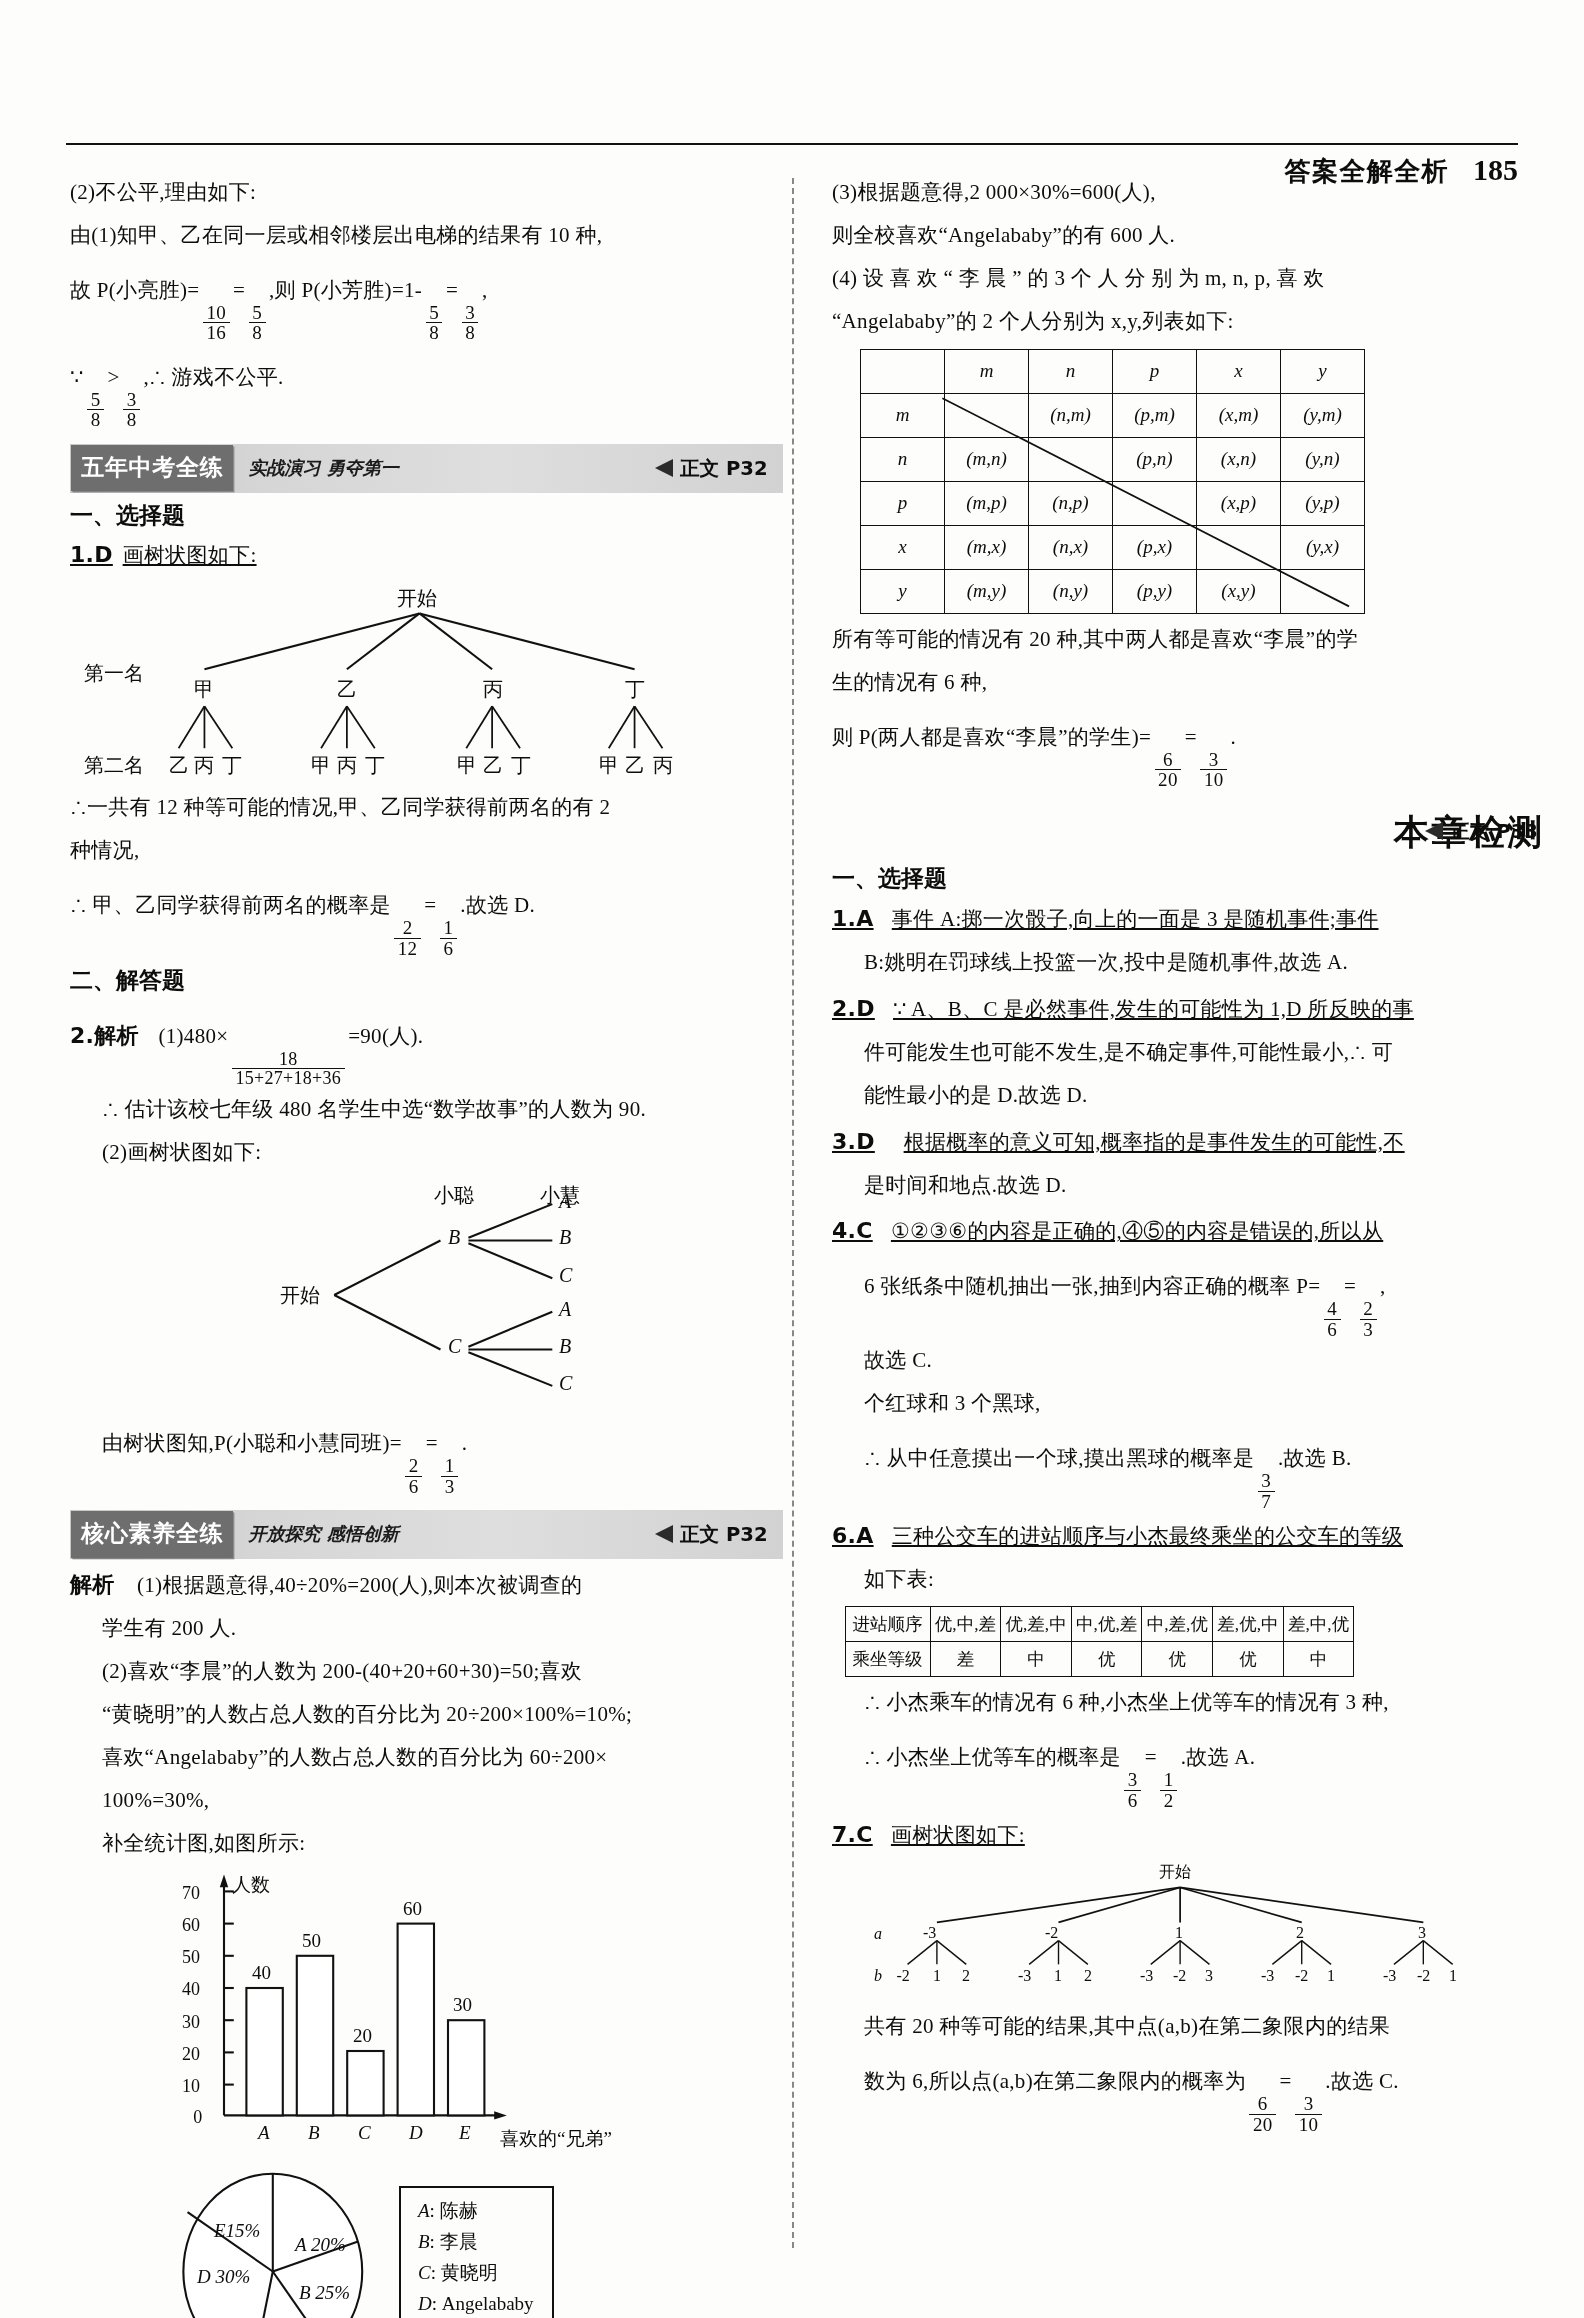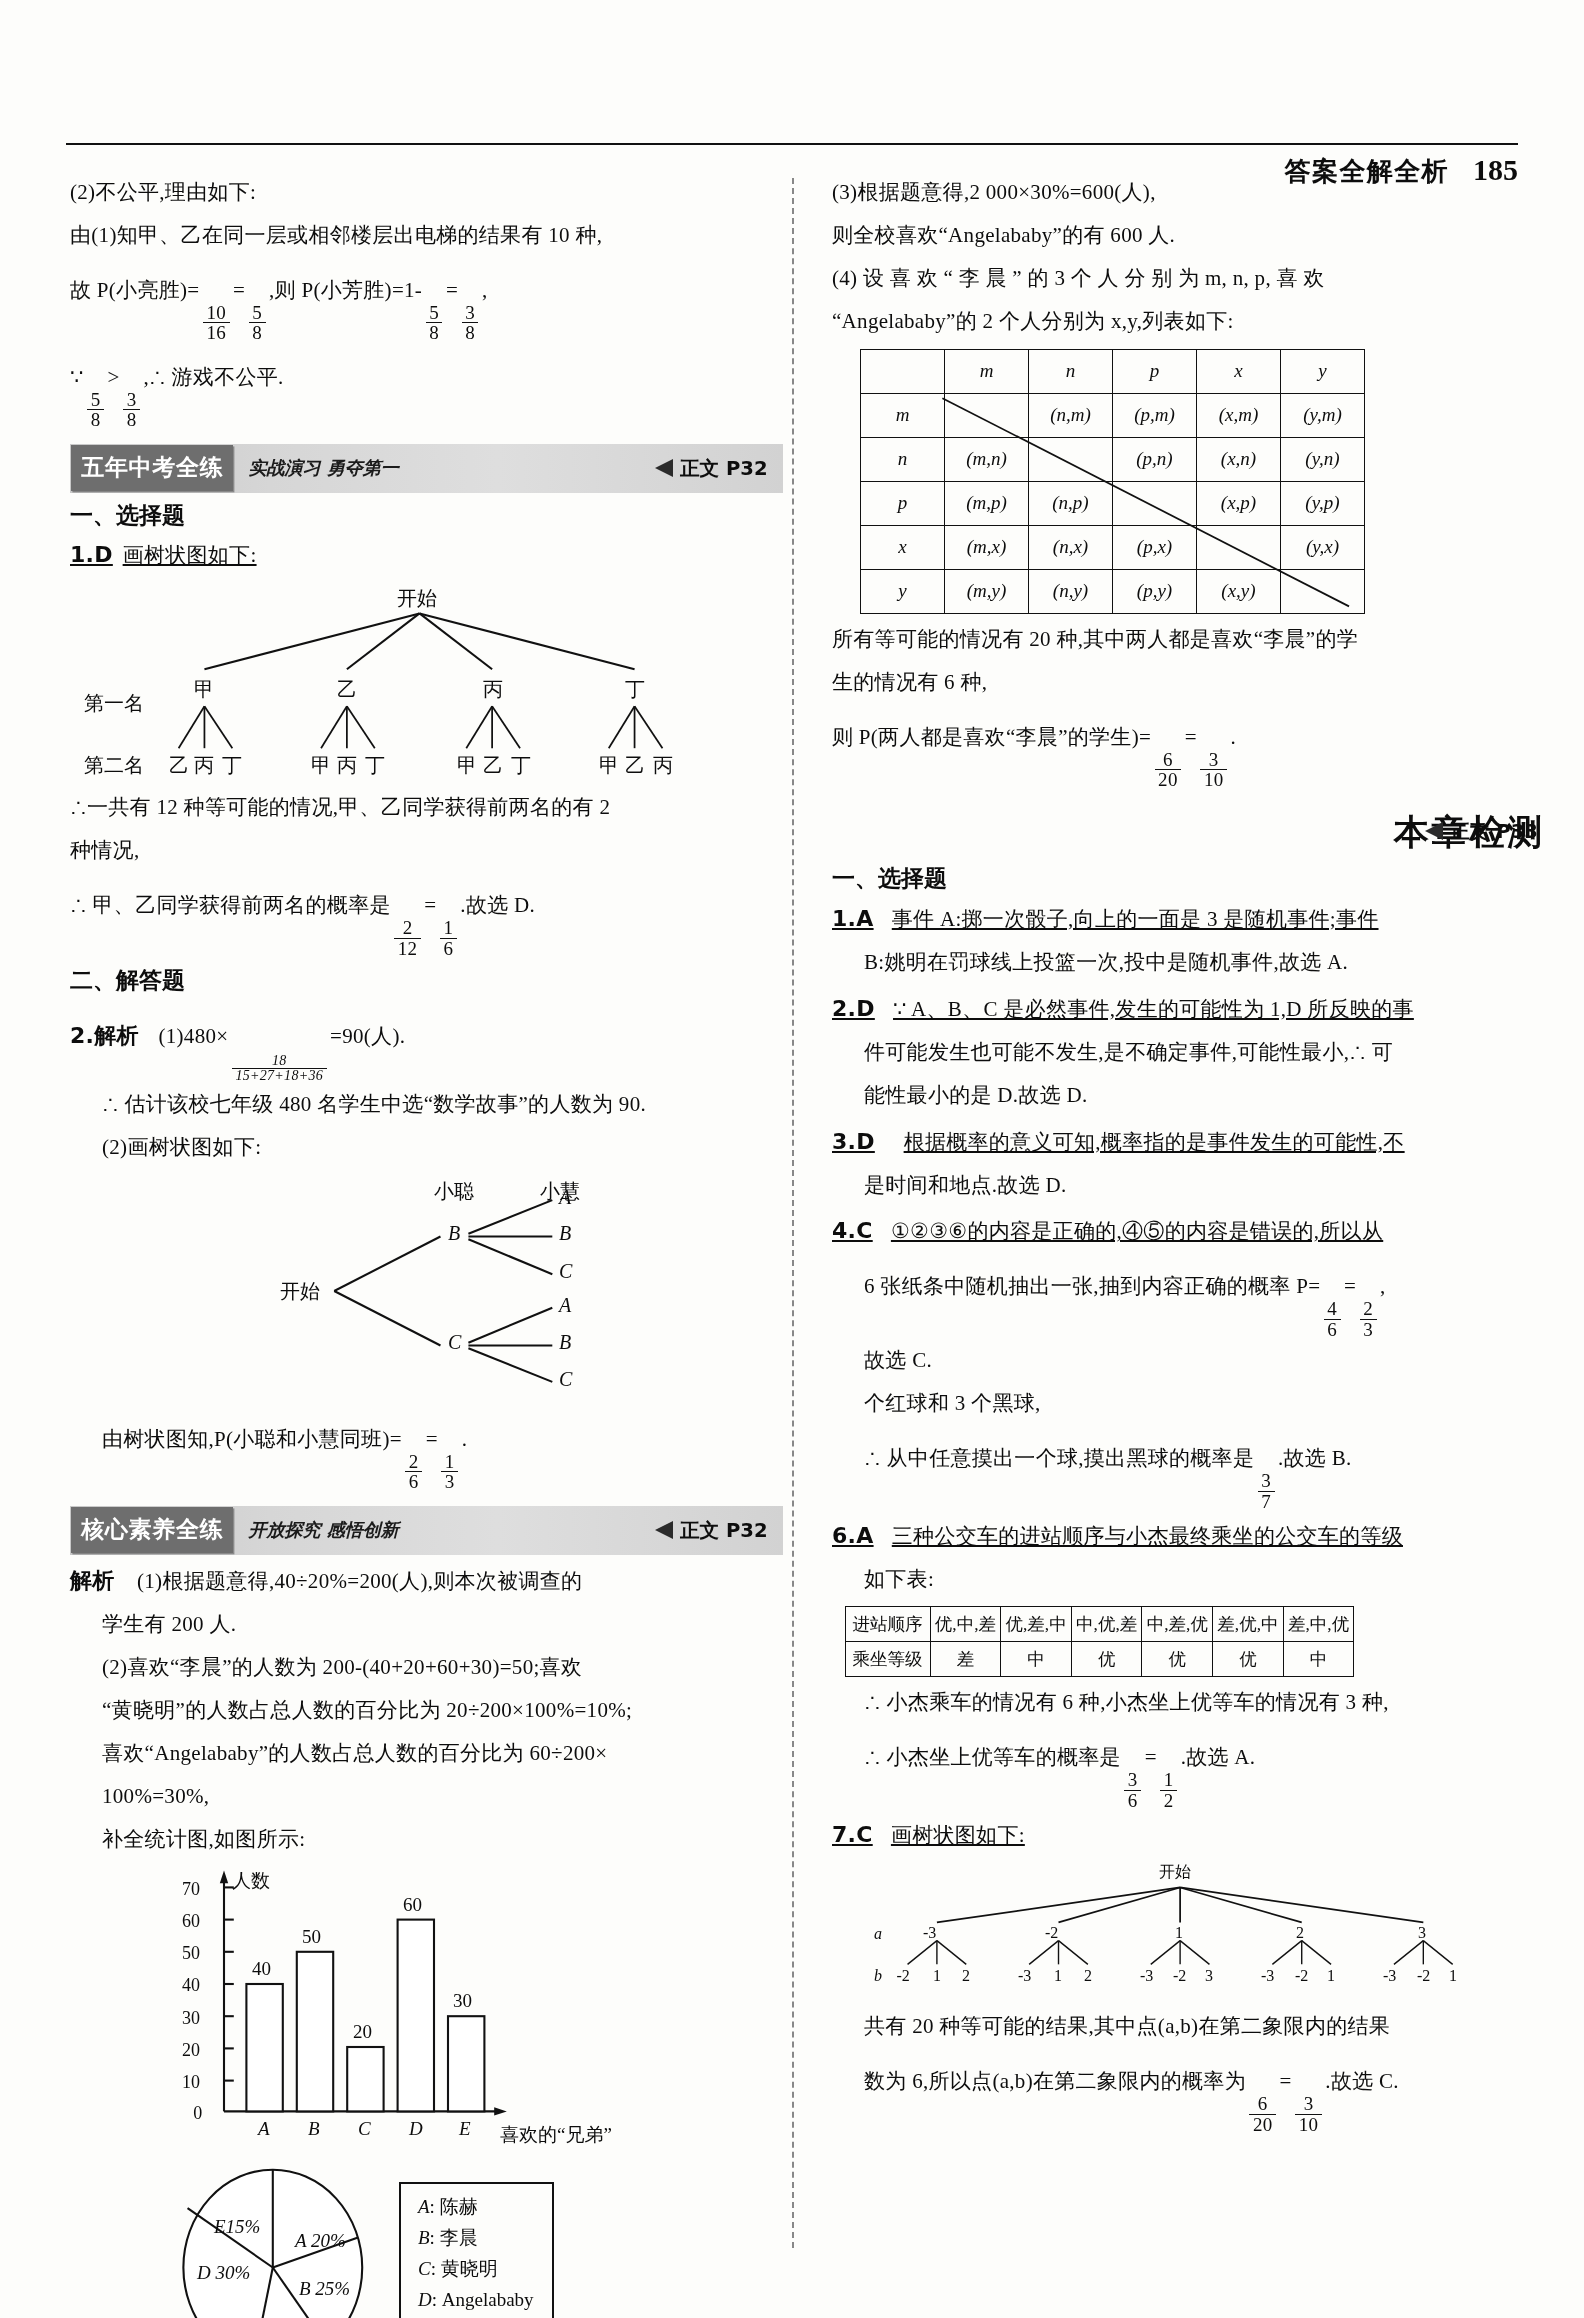--- a/index.html
+++ b/index.html
@@ -50,21 +50,21 @@
   .indent { padding-left:32px; }
   .it { font-style:italic; font-family:"Liberation Serif",serif; }
 
   
   .frac {
     display:inline-flex; flex-direction:column; align-items:center;
     vertical-align:-1.05em; margin:0 3.5px; line-height:1.02;
   }
   .frac .num { font-size:19px; padding:0 3.5px; }
   .frac .den { font-size:19px; padding:0 3.5px; border-top:1.4px solid #111; }
-  .frac.wide .num, .frac.wide .den { font-size:14px;font-style:italic; }
+  .frac.wide .num, .frac.wide .den { font-size:18px; }
 
   
   .banner {
     position:relative;
     height:49px; margin:14px 0 4.2px 0;
     display:flex; align-items:center;
     background:linear-gradient(90deg,#c9c9c9 0%,#d6d6d6 28%,#dedede 60%,#d2d2d2 100%);
   }
   .banner .tag {
     background:#6e6e6e;
@@ -264,21 +264,21 @@
             <line x1="396" y1="178" x2="436" y2="238"></line>
           <line x1="604" y1="178" x2="567" y2="238"></line>
             <line x1="604" y1="178" x2="604" y2="238"></line>
             <line x1="604" y1="178" x2="644" y2="238"></line>
           <line x1="808" y1="178" x2="771" y2="238"></line>
             <line x1="808" y1="178" x2="808" y2="238"></line>
             <line x1="808" y1="178" x2="848" y2="238"></line>
         </g>
       </svg>
       <span class="lbl" style="left:327px;top:3.5px">开始</span>
-      <span class="lbl" style="left:14px;top:108px">第一名</span>
+      <span class="lbl" style="left:14px;top:78px">第一名</span>
       <span class="lbl" style="left:124px;top:94px">甲</span>
       <span class="lbl" style="left:267px;top:94px">乙</span>
       <span class="lbl" style="left:413px;top:94px">丙</span>
       <span class="lbl" style="left:555px;top:94px">丁</span>
 
       <span class="lbl" style="left:14px;top:170px">第二名</span>
       <span class="lbl" style="left:99px;top:170px">乙</span>
       <span class="lbl" style="left:124px;top:170px">丙</span>
       <span class="lbl" style="left:152px;top:170px">丁</span>
       <span class="lbl" style="left:241px;top:170px">甲</span>

